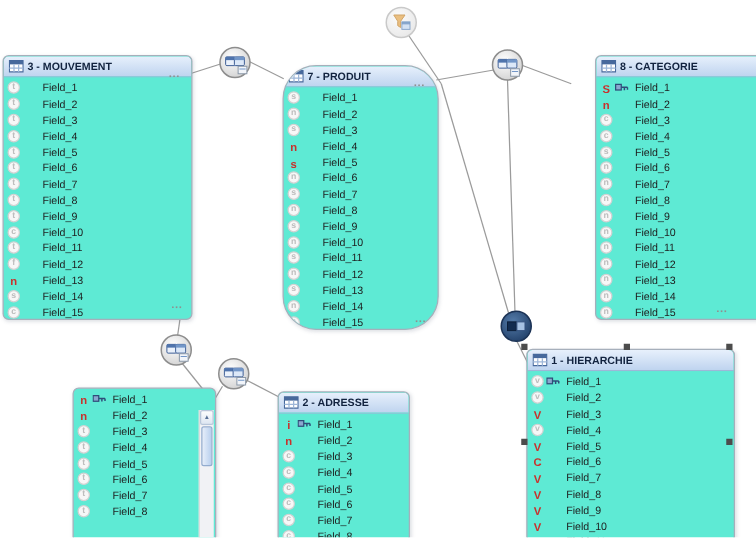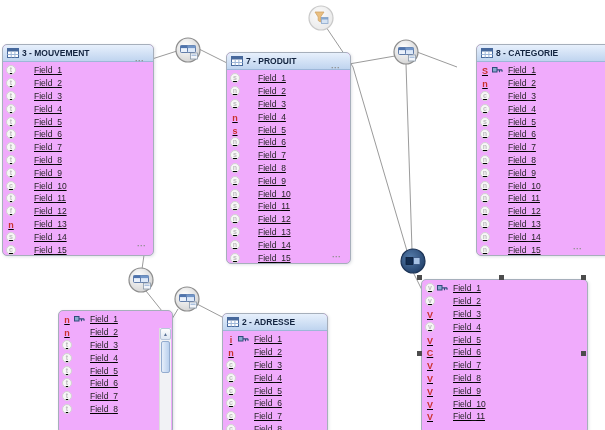--- a/index.html
+++ b/index.html
@@ -1,25 +1,25 @@
 <!DOCTYPE html>
 <html><head>
 <meta charset="utf-8">
 <style>
   html,body{margin:0;padding:0;background:#fff;}
   #canvas{position:relative;width:605px;height:430px;background:#ffffff;overflow:hidden;
           font-family:"Liberation Sans",sans-serif;}
   #connector-layer{position:absolute;left:0;top:0;width:605px;height:430px;}
-  .table{position:absolute;background:#f0abfc;border:1px solid #a6afbb;border-radius:5px;
+  .table{position:absolute;background:#5eead4;border:1px solid #a6afbb;border-radius:5px;
          box-shadow:1px 1px 3px rgba(90,100,120,.18);overflow:hidden;}
   .table-header{height:16px;display:flex;align-items:center;gap:3px;padding:0 4px;
          background:linear-gradient(#e7f0fc,#bfd4ef);border-bottom:1px solid #9db7d8;
          border-radius:4px 4px 0 0;}
   .table-title{font-size:8.5px;font-weight:bold;color:#12233f;white-space:nowrap;}
-  .fields{padding-top:2px;text-decoration:underline;}
+  .fields{padding-top:2px;}
   .field-row{display:flex;align-items:center;height:12.8px;padding-left:3px;}
   .type-icon{width:10px;height:10px;border-radius:50%;border:1px solid #d2d2d2;background:#f7f7f7;
          color:#bdbdbd;font-size:7px;font-weight:bold;line-height:8px;text-align:center;
          box-sizing:border-box;flex:none;}
   .type-icon.red{border-color:transparent;background:transparent;color:#c9302c;
          font-size:9px;line-height:10px;}
   .key-slot{width:15px;display:flex;justify-content:center;align-items:center;flex:none;}
   .field-name{font-size:8.5px;color:#1d1d1d;margin-left:3px;white-space:nowrap;}
   .dots{position:absolute;font-size:9px;color:#8f8f8f;font-weight:bold;letter-spacing:0px;}
   .handle{position:absolute;width:5px;height:5px;background:#4c4c4c;}
@@ -193,21 +193,21 @@
             <span class="key-slot"></span>
             <span class="field-name">Field_14</span>
           </div>
           <div class="field-row">
             <span class="type-icon">c</span>
             <span class="key-slot"></span>
             <span class="field-name">Field_15</span>
           </div>
         </div>
   </div>
-      <div class="table" style="left: 226px; top: 52px; width: 123px; height: 210px;">
+      <div class="table" style="left: 226px; top: 52px; width: 123px; height: 210px; border-radius: 27px;">
     <div class="table-header">
       <svg width="12" height="12" viewBox="0 0 12 12">
         <rect x="0.5" y="1.5" width="11" height="9" fill="#ffffff" stroke="#47699c"></rect>
         <rect x="0.5" y="1.5" width="11" height="3" fill="#47699c"></rect>
         <line x1="4.2" y1="4.5" x2="4.2" y2="10.5" stroke="#9db6d8" stroke-width="1"></line>
         <line x1="7.9" y1="4.5" x2="7.9" y2="10.5" stroke="#9db6d8" stroke-width="1"></line>
         <line x1="0.5" y1="7.5" x2="11.5" y2="7.5" stroke="#9db6d8" stroke-width="1"></line>
       </svg>
       <span class="table-title">7 - PRODUIT</span>
     </div>
@@ -489,20 +489,30 @@
             <span class="field-name">Field_7</span>
           </div>
           <div class="field-row">
             <span class="type-icon">c</span>
             <span class="key-slot"></span>
             <span class="field-name">Field_8</span>
           </div>
         </div>
   </div>
       <div class="table" style="left: 421px; top: 279px; width: 165px; height: 153px;">
+    <div class="table-header">
+      <svg width="12" height="12" viewBox="0 0 12 12">
+        <rect x="0.5" y="1.5" width="11" height="9" fill="#ffffff" stroke="#47699c"></rect>
+        <rect x="0.5" y="1.5" width="11" height="3" fill="#47699c"></rect>
+        <line x1="4.2" y1="4.5" x2="4.2" y2="10.5" stroke="#9db6d8" stroke-width="1"></line>
+        <line x1="7.9" y1="4.5" x2="7.9" y2="10.5" stroke="#9db6d8" stroke-width="1"></line>
+        <line x1="0.5" y1="7.5" x2="11.5" y2="7.5" stroke="#9db6d8" stroke-width="1"></line>
+      </svg>
+      <span class="table-title">1 - HIERARCHIE</span>
+    </div>
     <div class="fields">
           <div class="field-row">
             <span class="type-icon">v</span>
             <span class="key-slot">
               <svg width="11" height="8" viewBox="0 0 11 8">
                 <rect x="0.5" y="1.5" width="4.5" height="4.5" fill="#8aa8cf" stroke="#2f4d79" stroke-width="1"></rect>
                 <path d="M5 3.8 H10 M7.5 3.8 V6.2 M10 3.8 V5.8" stroke="#2f4d79" stroke-width="1.2" fill="none"></path>
               </svg>
             </span>
             <span class="field-name">Field_1</span>

